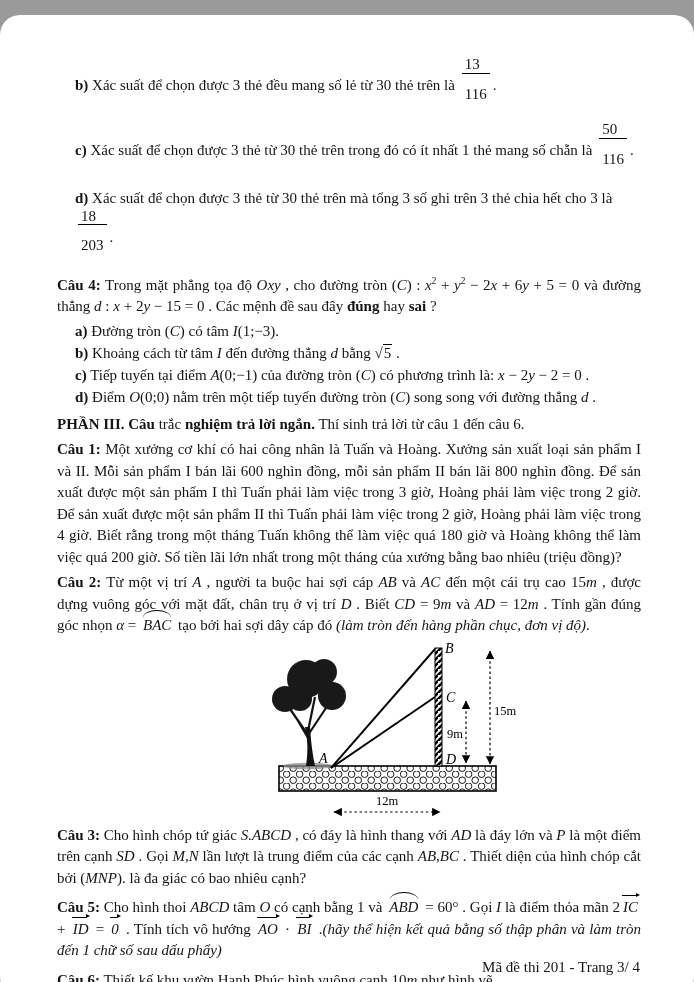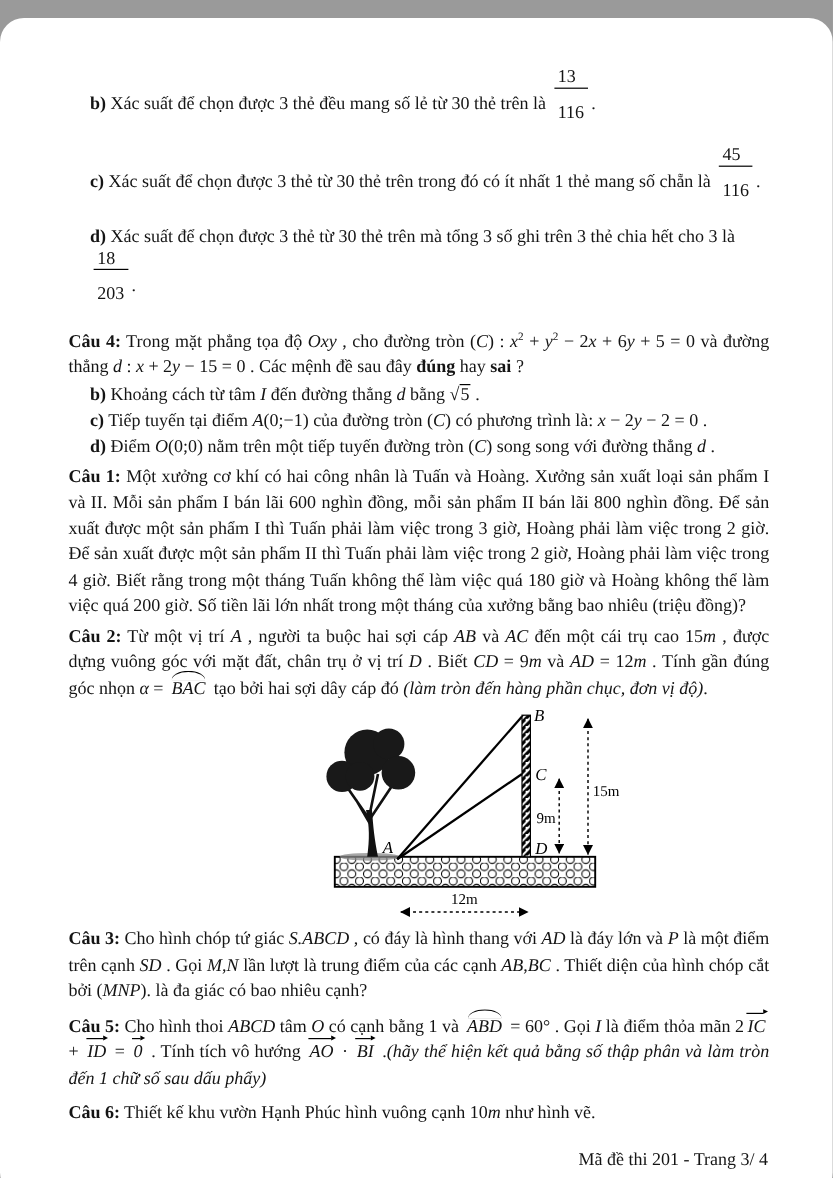--- a/index.html
+++ b/index.html
@@ -42,28 +42,30 @@
   .flabel{font-style:italic;font-size:14px;}
   .dlabel{font-size:12.5px;}
 </style>
 </head>
 <body>
 
 <div class="page">
   <div class="content">
 
     <p class="fitem"><b>b)</b> Xác suất để chọn được 3 thẻ  đều mang số lẻ từ 30 thẻ trên là <span class="frac"><span class="num">13</span><span class="den">116</span></span>.</p>
-    <p class="fitem"><b>c)</b> Xác suất để chọn được 3 thẻ từ 30 thẻ trên trong đó có ít nhất 1 thẻ mang số chẵn  là <span class="frac"><span class="num">45</span><span class="den">116</span></span>.</p>
+    <p class="fitem"><b>c)</b> Xác suất để chọn được 3 thẻ từ 30 thẻ trên trong đó có ít nhất 1 thẻ mang số chẵn  là <span class="frac"><span class="num">50</span><span class="den">116</span></span>.</p>
     <p class="fitem"><b>d)</b> Xác suất để chọn được 3 thẻ từ 30 thẻ trên mà tổng 3 số ghi trên 3 thẻ chia hết cho 3 là <span class="frac"><span class="num">18</span><span class="den">203</span></span>.</p>
 
     <p class="mt2"><b>Câu 4:</b> Trong mặt phẳng tọa độ <i>Oxy</i> , cho đường tròn (<i>C</i>) : <i>x</i><sup>2</sup> + <i>y</i><sup>2</sup> − 2<i>x</i> + 6<i>y</i> + 5 = 0 và đường thẳng <i>d</i> : <i>x</i> + 2<i>y</i> − 15 = 0 . Các mệnh đề sau đây <b>đúng</b> hay <b>sai</b> ?</p>
+    <p class="sub mt2"><b>a)</b> Đường tròn (<i>C</i>) có tâm <i>I</i>(1;−3).</p>
     <p class="sub"><b>b)</b> Khoảng cách từ tâm <i>I</i> đến đường thẳng <i>d</i> bằng <span class="sqrt">√<span class="rad">5</span></span> .</p>
     <p class="sub"><b>c)</b> Tiếp tuyến tại điểm <i>A</i>(0;−1) của đường tròn (<i>C</i>) có phương trình là: <i>x</i> − 2<i>y</i> − 2 = 0 .</p>
     <p class="sub"><b>d)</b> Điểm <i>O</i>(0;0) nằm trên một tiếp tuyến đường tròn (<i>C</i>) song song với đường thẳng <i>d</i> .</p>
 
+    <p class="mt6"><b>PHẦN III. Câu</b> trắc <b>nghiệm trả lời ngắn.</b> Thí sinh trả lời từ câu 1 đến câu 6.</p>
 
     <p class="mt4"><b>Câu 1:</b> Một xưởng cơ khí có hai công nhân là Tuấn và Hoàng. Xưởng sản xuất loại sản phẩm I và II. Mỗi sản phẩm I bán lãi 600 nghìn đồng, mỗi sản phẩm II bán lãi 800 nghìn đồng. Để sản xuất được một sản phẩm I thì Tuấn phải làm việc trong 3 giờ, Hoàng phải làm việc trong 2 giờ. Để sản xuất được một sản phẩm II thì Tuấn phải làm việc trong 2 giờ, Hoàng phải làm việc trong 4 giờ. Biết rằng trong một tháng Tuấn không thể làm việc quá 180 giờ và Hoàng không thể làm việc quá 200 giờ. Số tiền lãi lớn nhất trong một tháng của xưởng bằng bao nhiêu (triệu đồng)?</p>
     <p class="mt4"><b>Câu 2:</b> Từ một vị trí <i>A</i> , người ta buộc hai sợi cáp <i>AB</i> và <i>AC</i> đến một cái trụ cao 15<i>m</i> , được dựng vuông góc với mặt đất, chân trụ ở vị trí <i>D</i> . Biết <i>CD</i> = 9<i>m</i> và <i>AD</i> = 12<i>m</i> . Tính gần đúng góc nhọn <i>α</i> = <span class="hat">BAC</span> tạo bởi hai sợi dây cáp đó <i>(làm tròn đến hàng phần chục, đơn vị độ)</i>.</p>
 
     <div class="figure-wrap">
       <svg width="252" height="180" viewBox="0 0 252 180">
         <defs>
           <pattern id="ground" width="13" height="12" patternUnits="userSpaceOnUse">
             <rect width="13" height="12" fill="#fff"></rect>
             <circle cx="3.6" cy="3.2" r="3.3" fill="#fff" stroke="#000" stroke-width="0.9"></circle>

